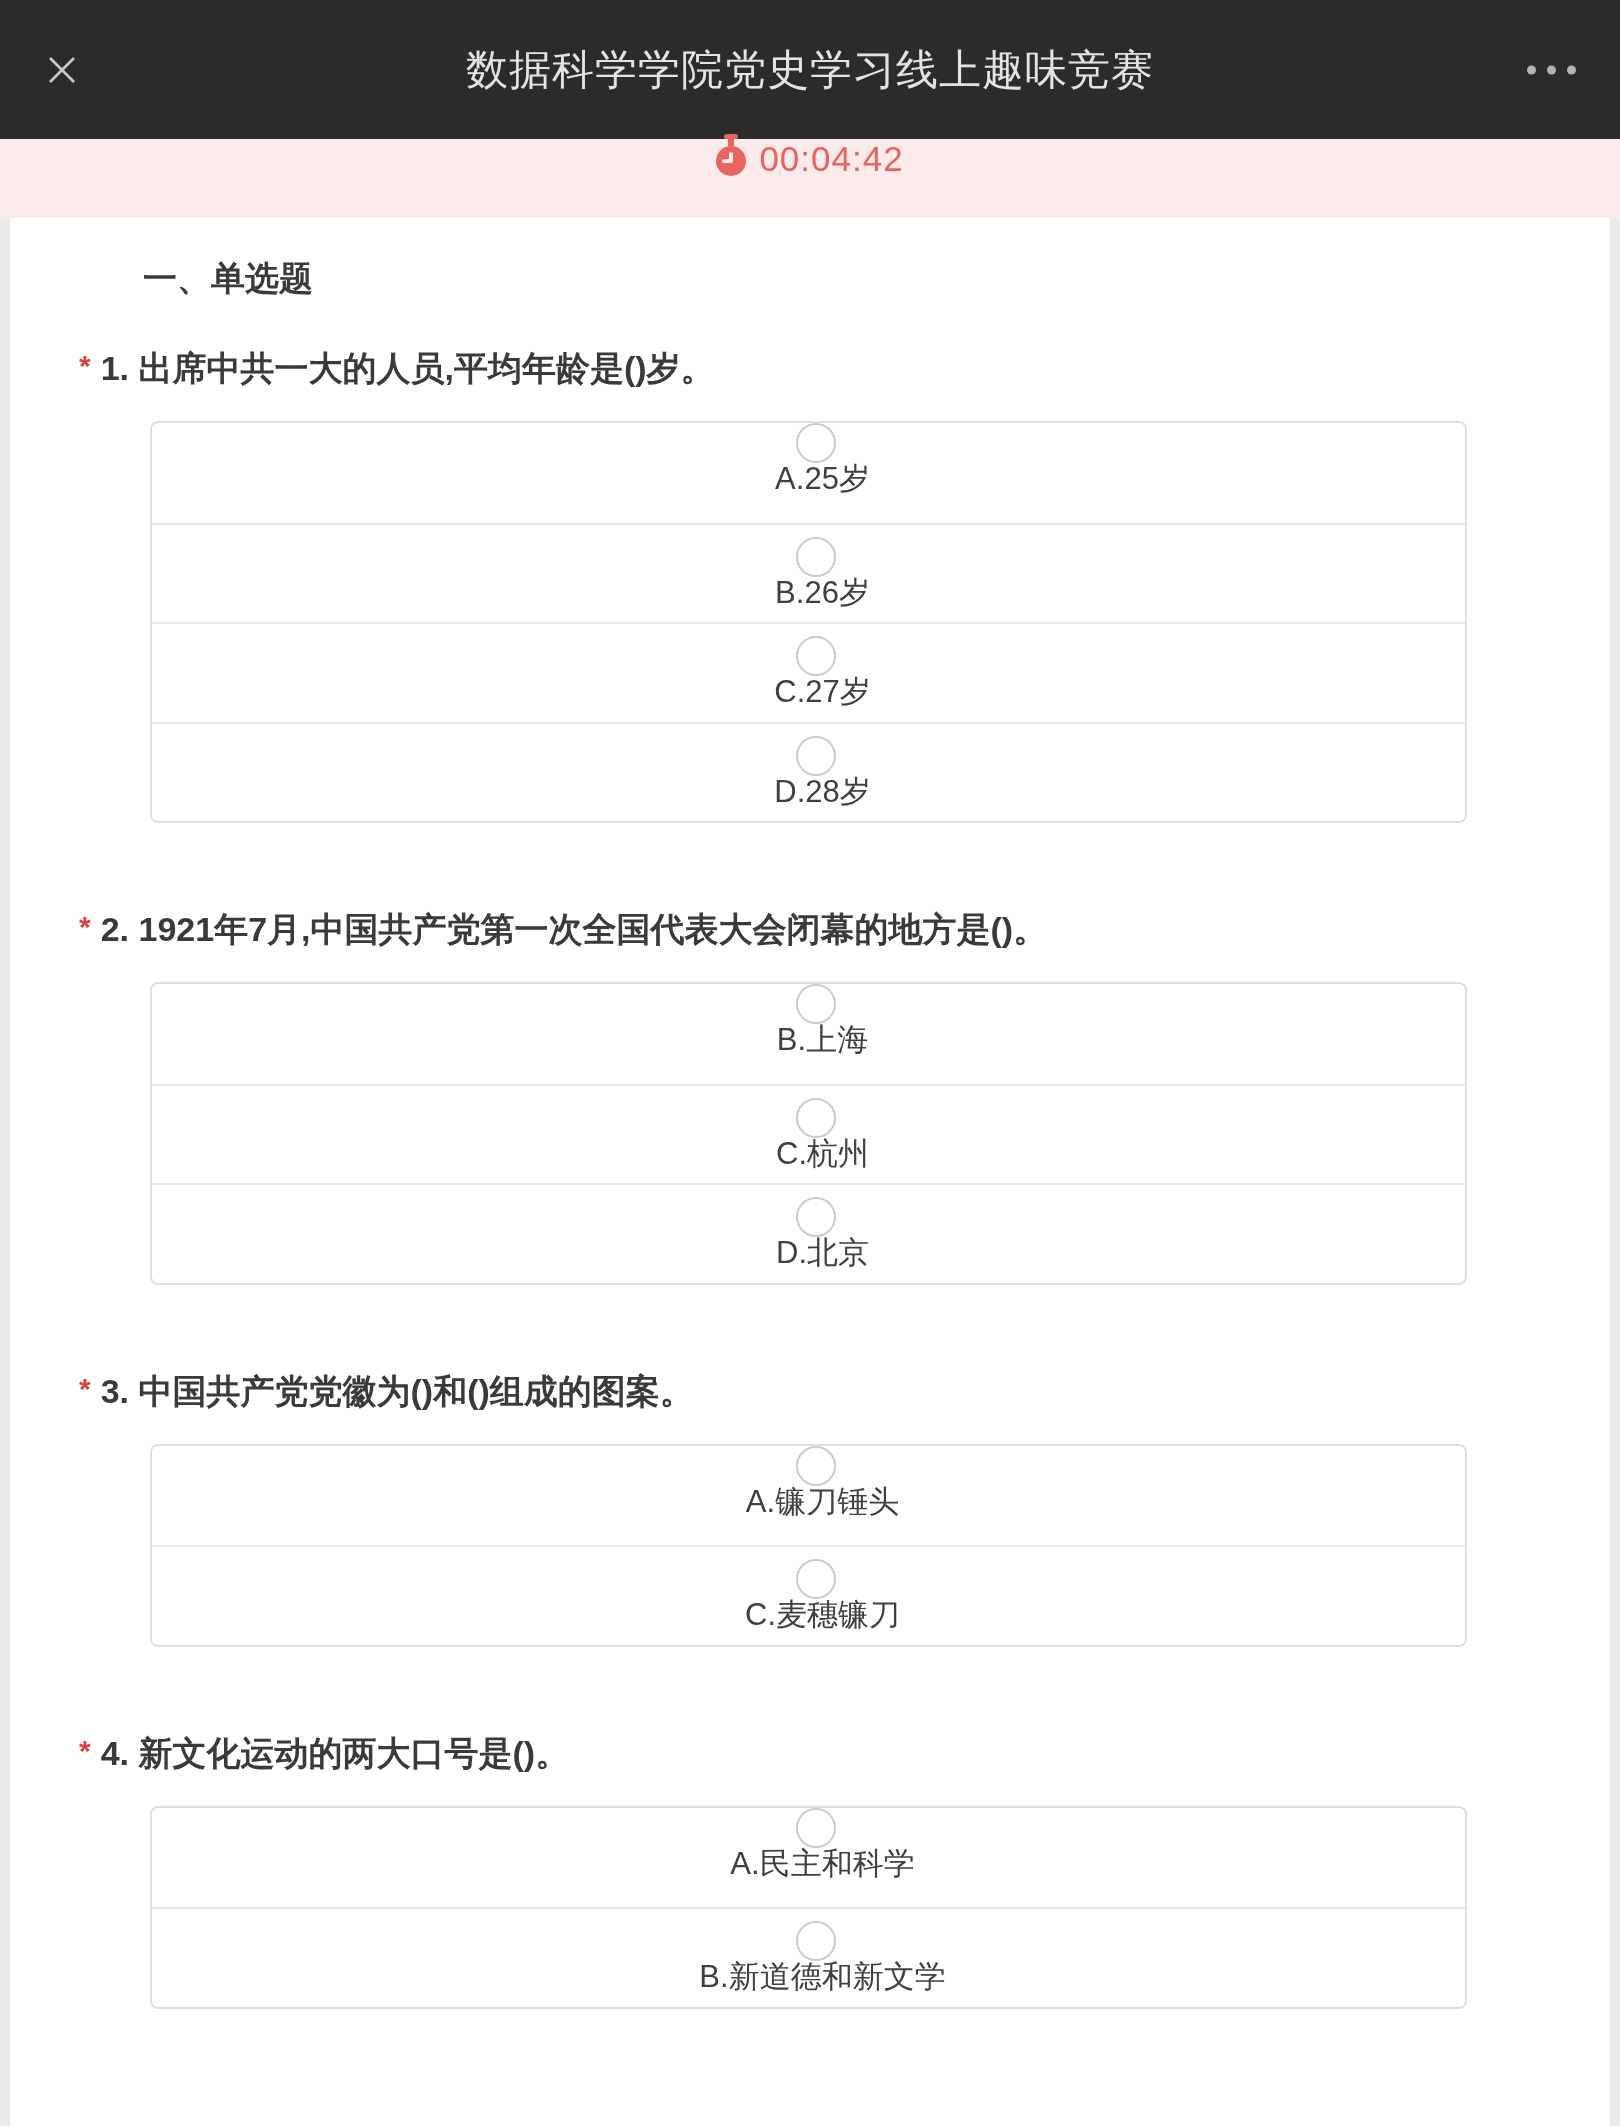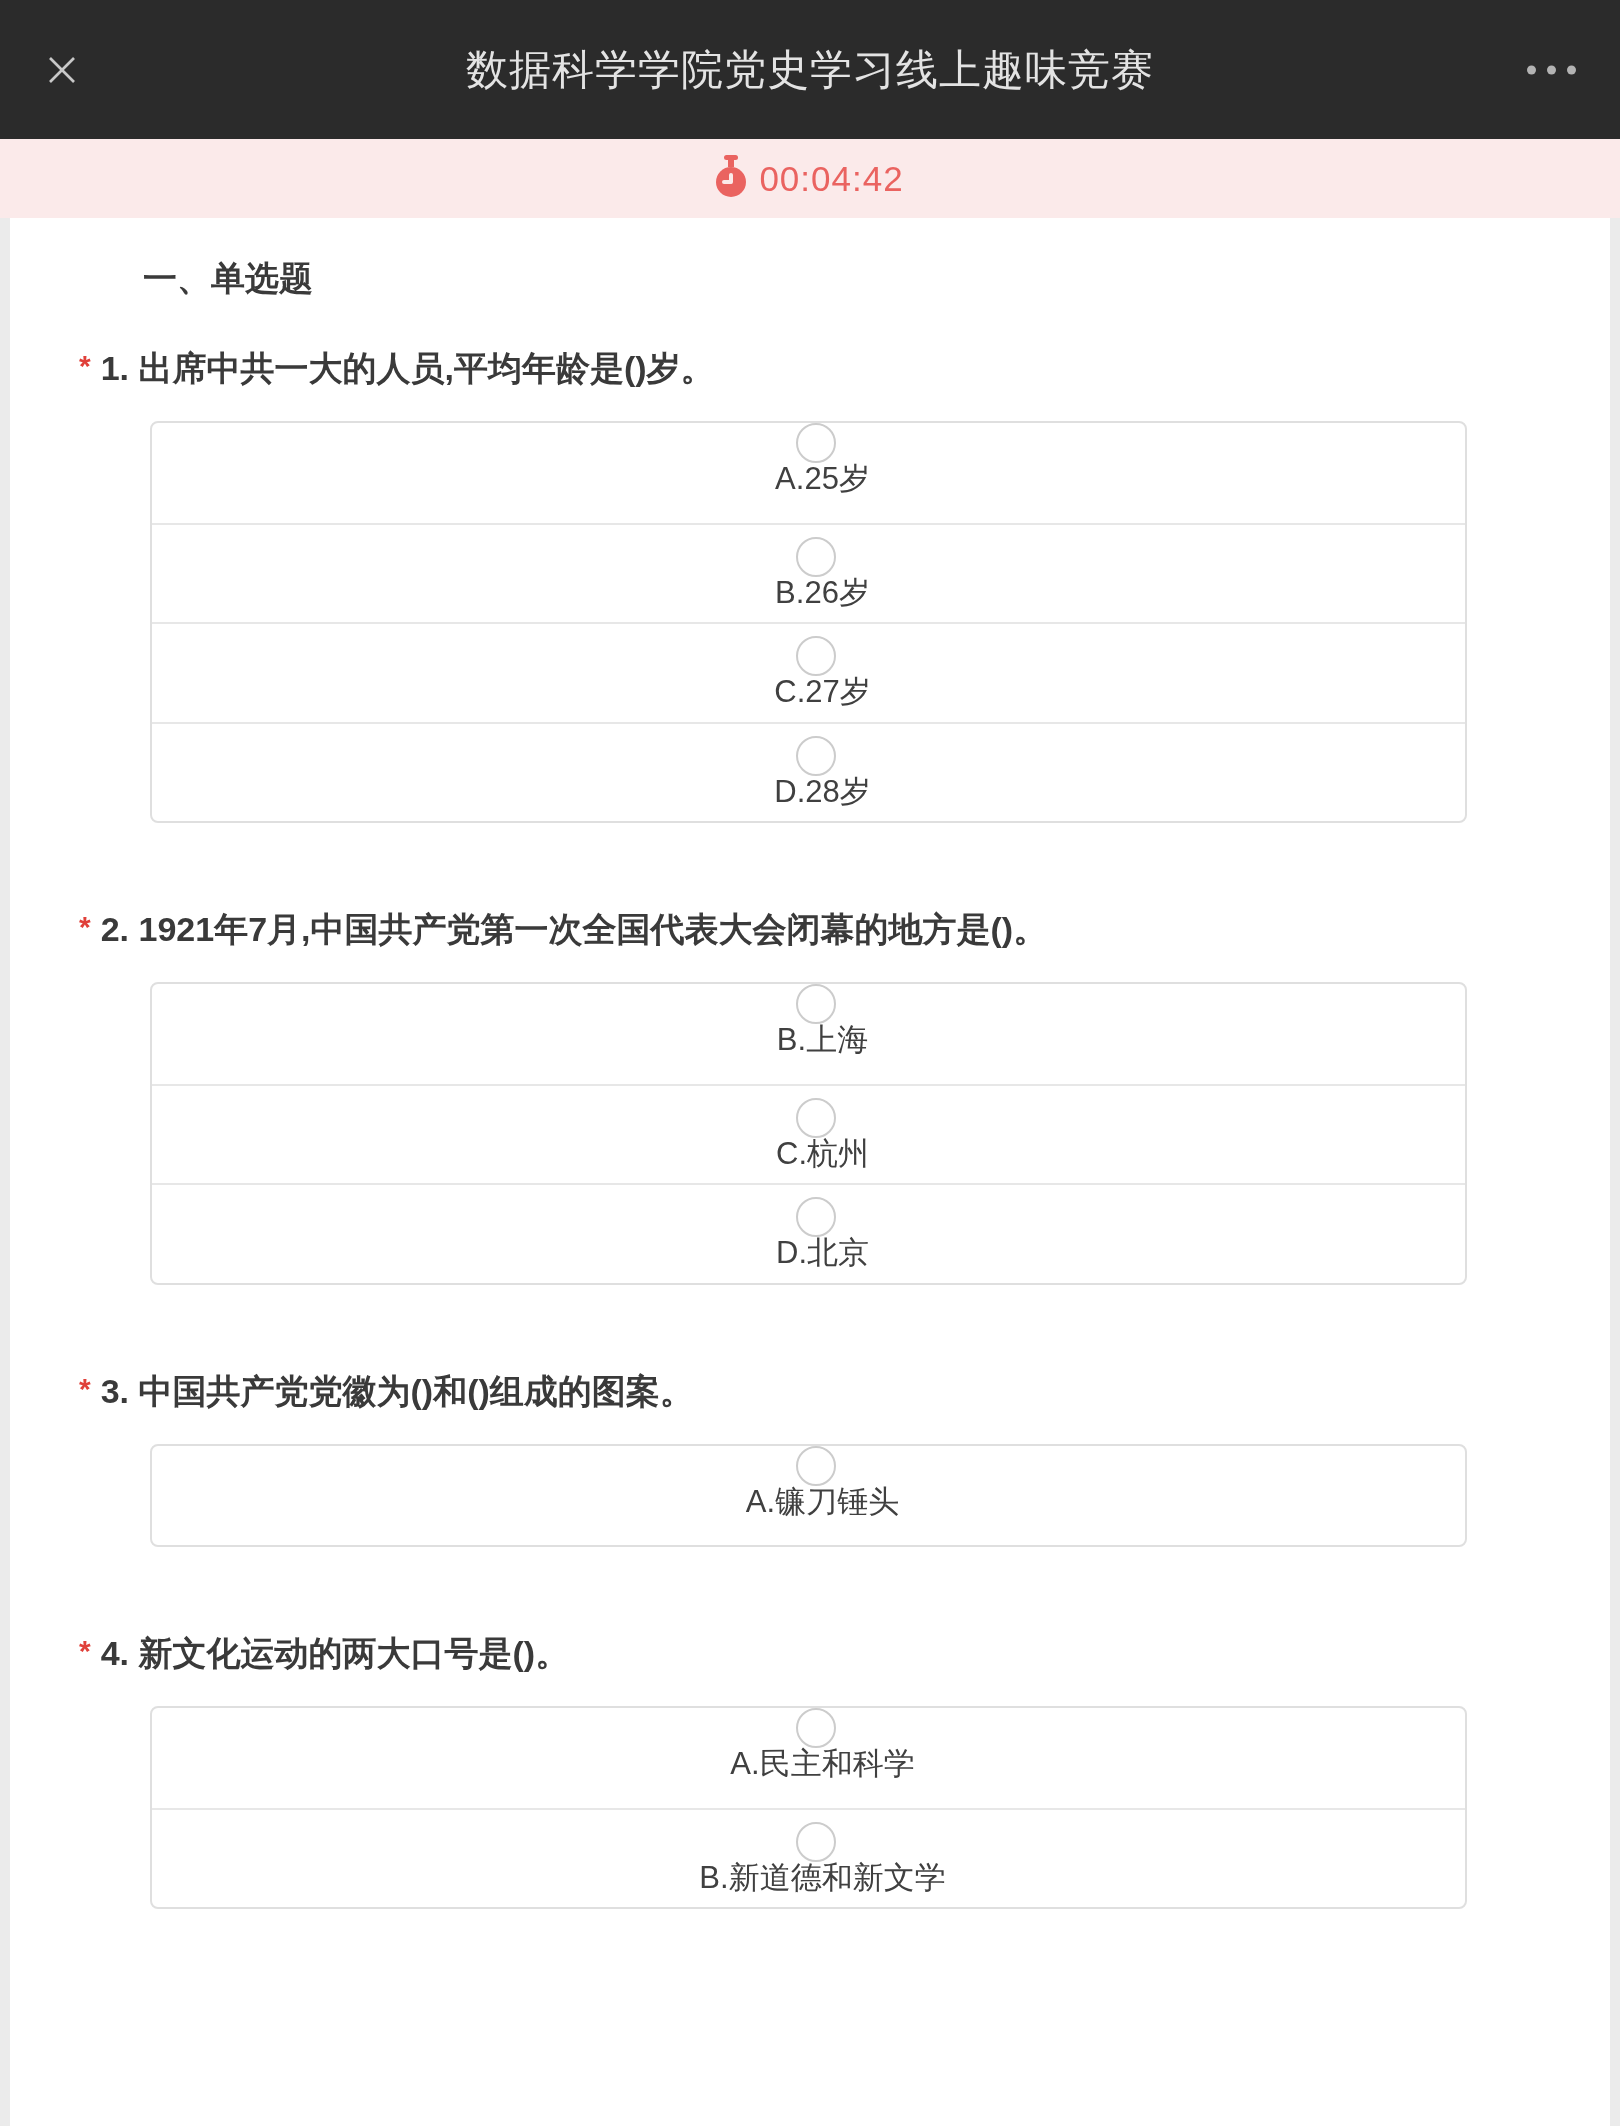--- a/index.html
+++ b/index.html
@@ -43,21 +43,20 @@
   .nav-more i {
     width:9px; height:9px; border-radius:50%;
     background:#b3b3b3; display:block;
   }
 
   
   .timer-banner {
     height:79px;
     background:#fbeaea;
     display:flex;
-    align-items:center;
     justify-content:center;
     gap:13px;
   }
   .stopwatch {
     position:relative;
     width:30px; height:30px;
     background:#ea6360;
     border-radius:50%;
     margin-top:7px;
   }
@@ -241,20 +240,24 @@
     <div class="q-title">
       <span class="q-required">*</span><span>3. 中国共产党党徽为()和()组成的图案。</span>
     </div>
     <div class="options">
   <div class="option">
     <span class="radio"></span>
     <span class="option-label">A.镰刀锤头</span>
   </div>
 
 
+  <div class="option">
+    <span class="radio"></span>
+    <span class="option-label">C.麦穗镰刀</span>
+  </div>
 </div>
   </div>
 
   <div class="question">
     <div class="q-title">
       <span class="q-required">*</span><span>4. 新文化运动的两大口号是()。</span>
     </div>
     <div class="options">
   <div class="option">
     <span class="radio"></span>

